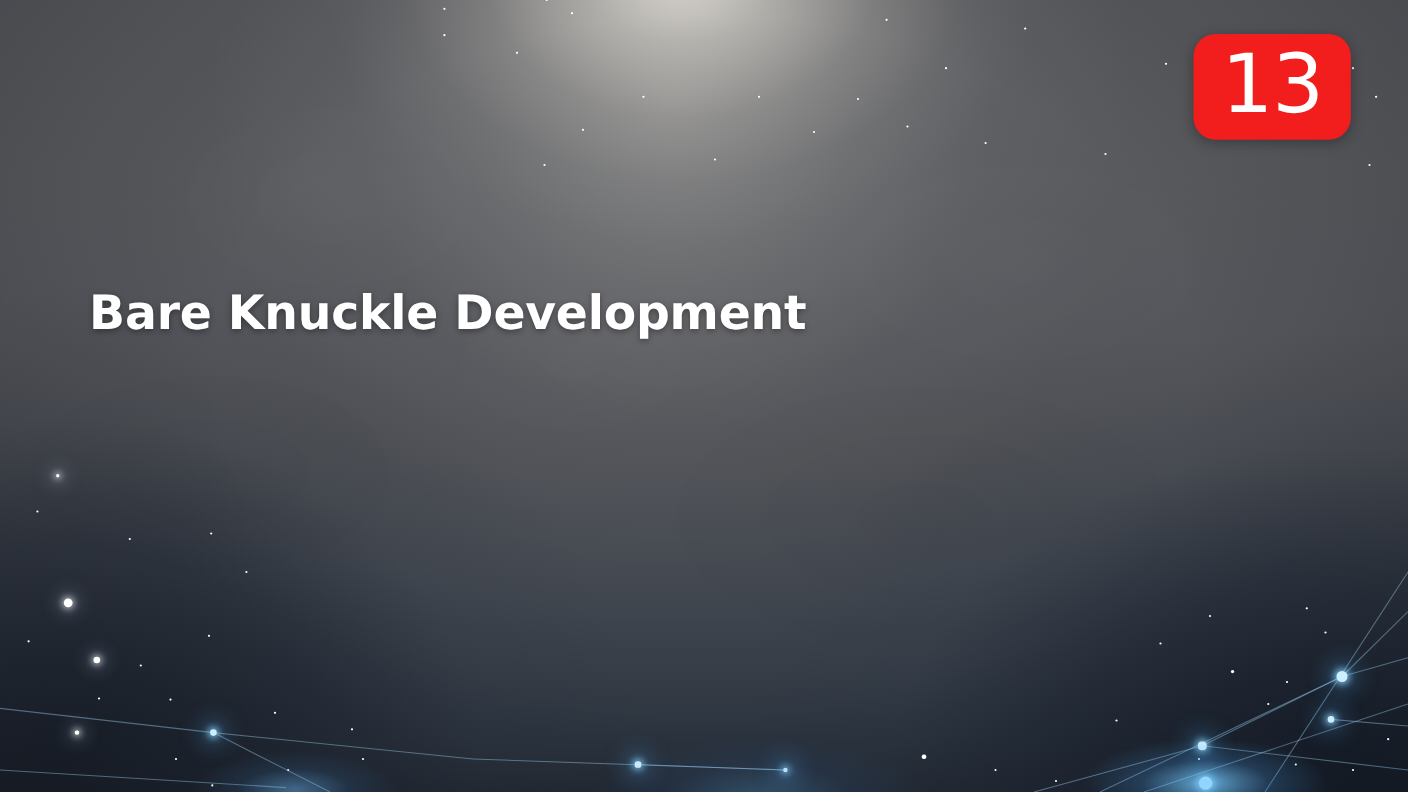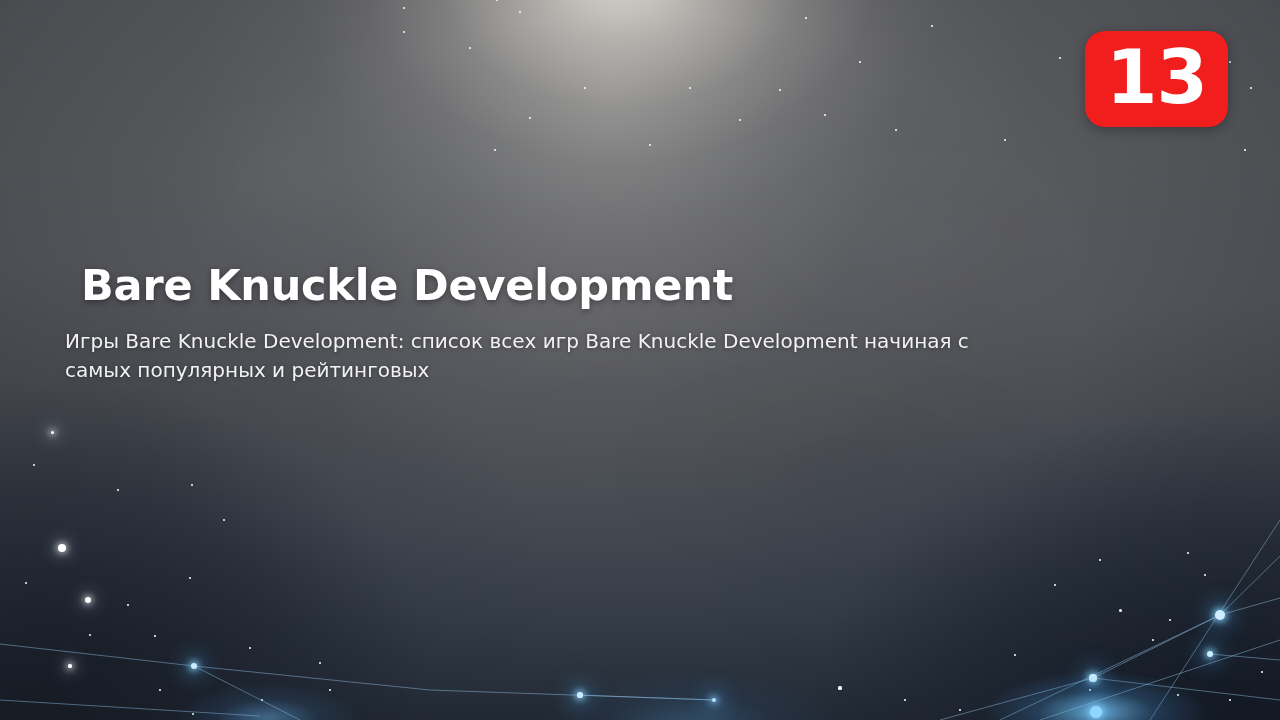--- a/index.html
+++ b/index.html
@@ -165,21 +165,21 @@
     border-radius: 20px;
     background: #f21d1d;
     display: flex;
     align-items: center;
     justify-content: center;
     box-shadow: 0 3px 12px rgba(0,0,0,0.30);
   }
   #rank-badge-number {
     color: #ffffff;
     font-size: 74px;
-    font-weight: 700;
+    font-weight: 400;
     line-height: 74px;
     letter-spacing: -1px;
     transform: translateY(-2px);
   }
 </style>
 </head>
 <body>
 
 <div id="stage">
 
@@ -275,20 +275,19 @@
       <div class="star cyan" style="left: 1089.4px; top: 674.4px; width: 7.2px; height: 7.2px;"></div>
       <div class="star cyan" style="left: 1090px; top: 706px; width: 12px; height: 12px;"></div>
       <div class="star cyan" style="left: 190.6px; top: 662.6px; width: 6.8px; height: 6.8px;"></div>
       <div class="star cyan" style="left: 577.4px; top: 692.4px; width: 5.2px; height: 5.2px;"></div>
       <div class="star cyan" style="left: 711.6px; top: 697.6px; width: 4.8px; height: 4.8px;"></div>
     </div>
   <div class="bg-layer" id="bg-cyan-bloom"></div>
 
   <div id="content">
     <h1 id="page-title">Bare Knuckle Development</h1>
-    <p id="page-subtitle">Игры Bare Knuckle Development: список всех игр Bare Knuckle Development начиная с самых популярных и рейтинговых</p>
   </div>
 
   <div id="rank-badge">
     <span id="rank-badge-number">13</span>
   </div>
 
 </div>
 
 </body></html>

